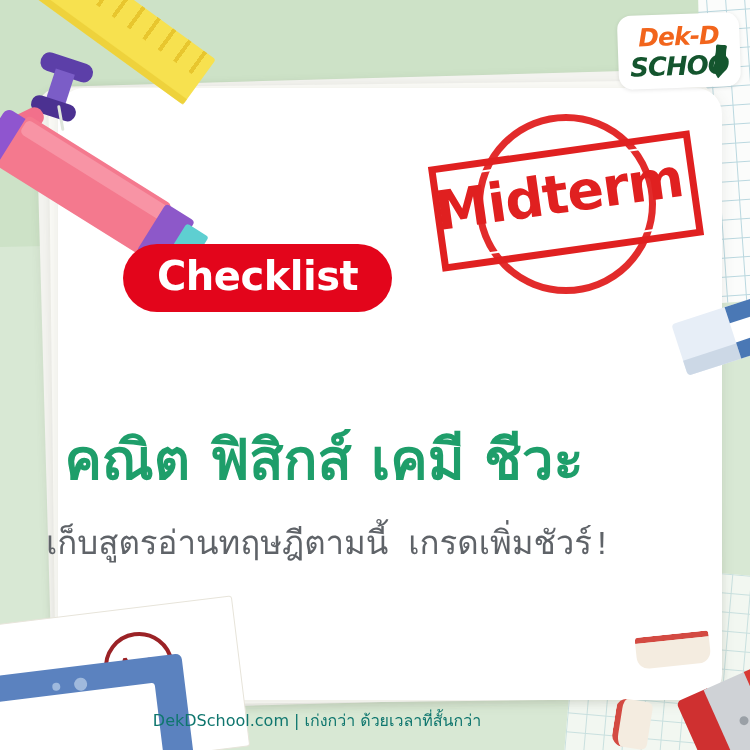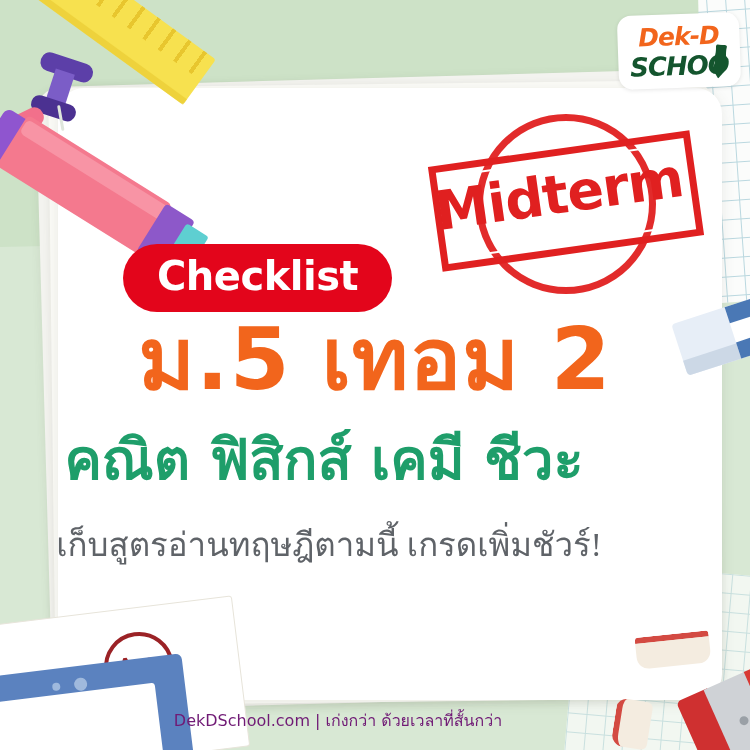--- a/index.html
+++ b/index.html
@@ -412,32 +412,31 @@
   }
 
   .tagline {
     position: absolute;
     left: 0; top: 526px;
     width: 658px;
     text-align: center;
     color: #5f6368;
     font-size: 33px;
     line-height: 1.2;
-    font-family: Liberation Serif, serif;
+    font-family: Liberation Mono, monospace;
   }
 
   .footer {
     position: absolute;
     left: 0; top: 708px;
     width: 634px;
     text-align: center;
-    color: #701a75;
+    color: #0f766e;
     font-size: 16px;
     font-family: "DejaVu Sans", "Liberation Sans", sans-serif;
-    margin-left: 21px;
   }
 
   
   .logo {
     position: absolute;
     left: 618px; top: 14px;
     width: 122px; height: 74px;
     background: #ffffff;
     border-radius: 14px;
     box-shadow: 0 1px 4px rgba(0,0,0,.10);
@@ -552,19 +551,18 @@
   </div>
 
   <div class="logo">
     <div class="l1">Dek-D</div>
     <div class="l2">SCHOO</div>
     <div class="pencil"></div>
   </div>
 
   <div class="content">
     <div class="pill">Checklist</div>
-    <div class="headline">ม.5 เทอม 2</div>
     <div class="subjects">คณิต ฟิสิกส์ เคมี ชีวะ</div>
     <div class="tagline">เก็บสูตรอ่านทฤษฎีตามนี้ เกรดเพิ่มชัวร์!</div>
     <div class="footer">DekDSchool.com | เก่งกว่า ด้วยเวลาที่สั้นกว่า</div>
   </div>
 
 </div>
 
 </body></html>

